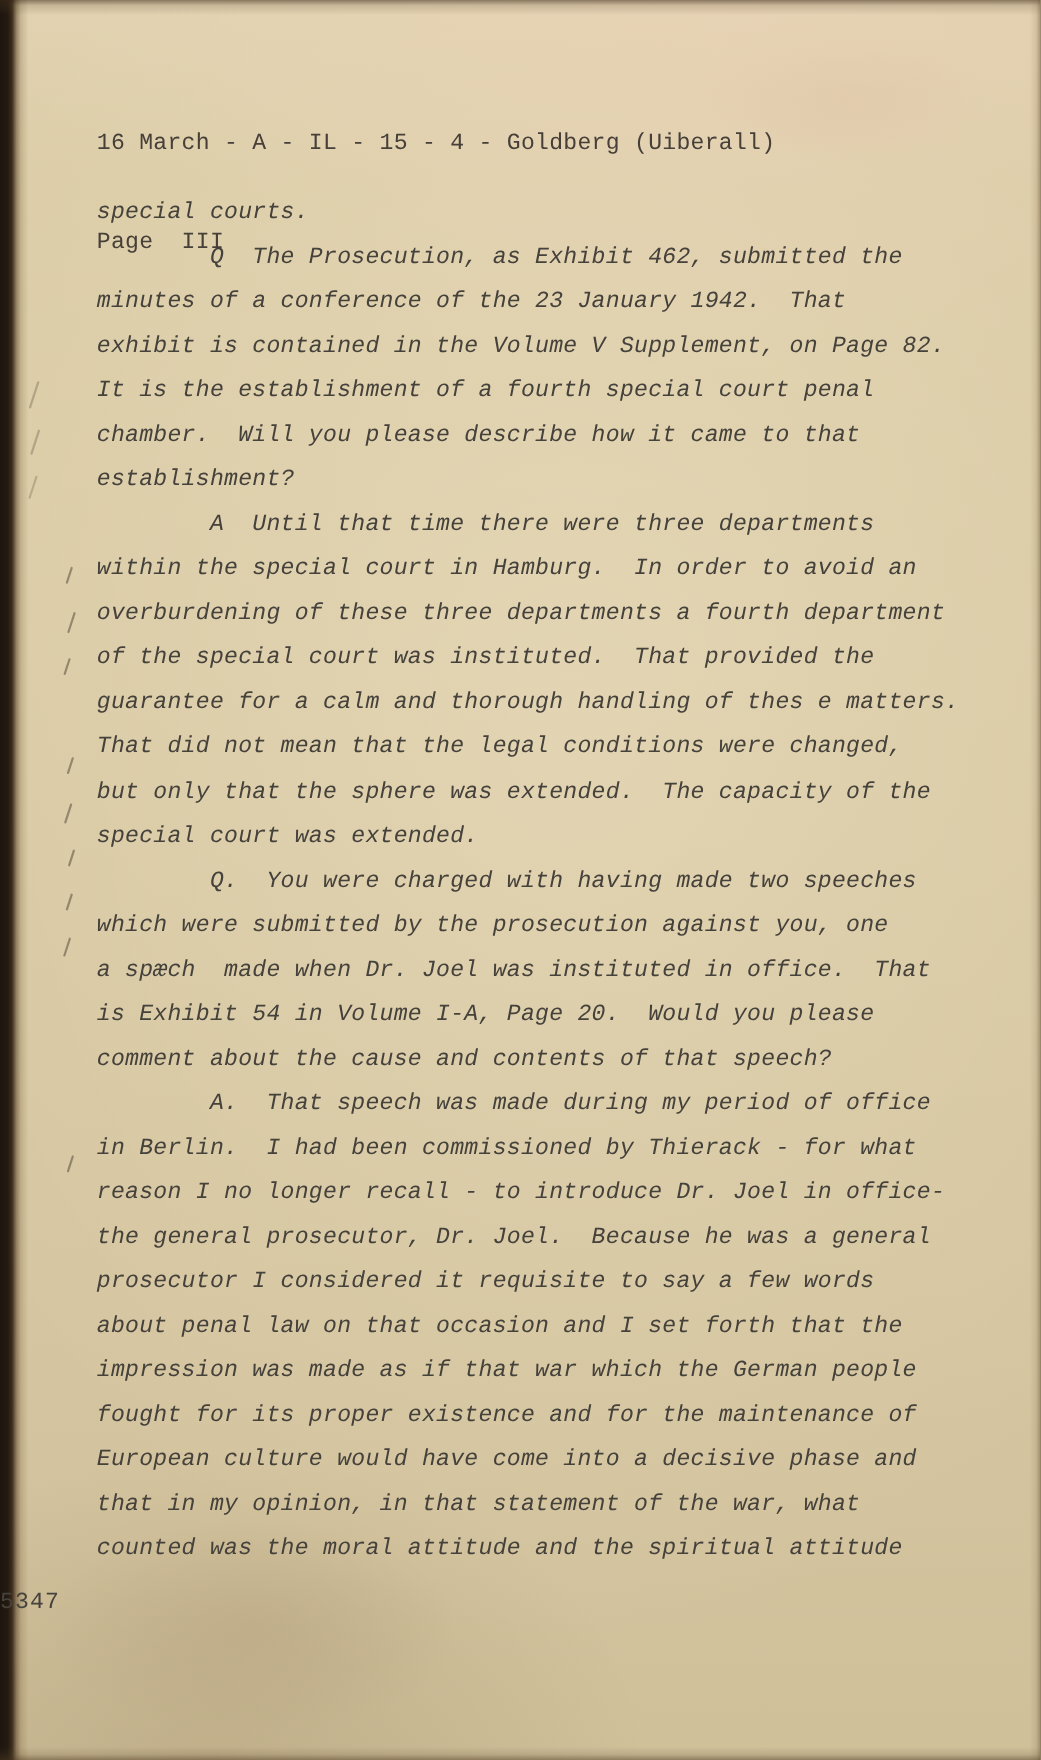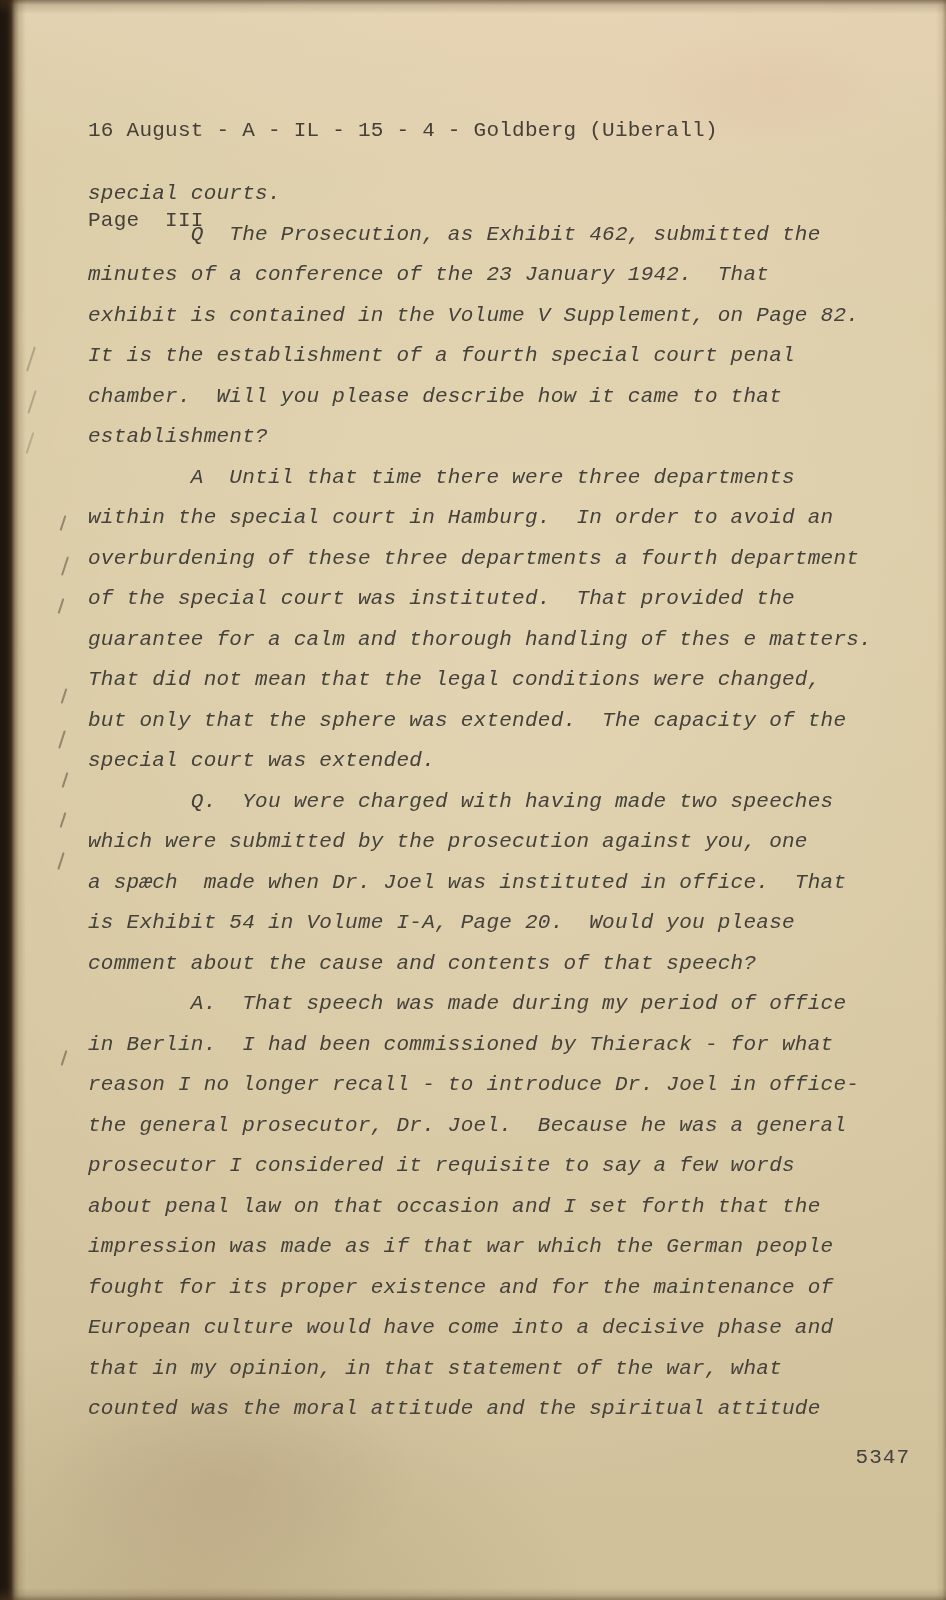--- a/index.html
+++ b/index.html
@@ -72,21 +72,21 @@
   .line {
     height: 40.5px;
     font-style: italic;
   }
 
   .page-number {
     position: absolute;
     left: 0;
     top: 1446px;
     width: 910px;
-    text-align: right;
+    text-align: left;
     font-size: 21px;
     letter-spacing: 1px;
     color: #46423c;
   }
 
   
   .margin-mark {
     position: absolute;
     width: 2px;
     height: 16px;
@@ -137,21 +137,21 @@
   <div class="margin-mark mm5"></div>
   <div class="margin-mark mm6"></div>
   <div class="margin-mark mm7"></div>
   <div class="margin-mark mm8"></div>
   <div class="margin-mark mm9"></div>
   <div class="margin-mark mm10"></div>
   <div class="margin-mark mm11"></div>
   <div class="margin-mark mm12"></div>
 
   <div class="header">
-    <div>16 August - A - IL - 15 - 4 - Goldberg (Uiberall)</div>
+    <div>16 March - A - IL - 15 - 4 - Goldberg (Uiberall)</div>
     <div>Page  III</div>
   </div>
 
   <div class="body-lines"><div class="line">special courts.</div><div class="line">        Q  The Prosecution, as Exhibit 462, submitted the</div><div class="line">minutes of a conference of the 23 January 1942.  That</div><div class="line">exhibit is contained in the Volume V Supplement, on Page 82.</div><div class="line">It is the establishment of a fourth special court penal</div><div class="line">chamber.  Will you please describe how it came to that</div><div class="line">establishment?</div><div class="line">        A  Until that time there were three departments</div><div class="line">within the special court in Hamburg.  In order to avoid an</div><div class="line">overburdening of these three departments a fourth department</div><div class="line">of the special court was instituted.  That provided the</div><div class="line">guarantee for a calm and thorough handling of thes e matters.</div><div class="line">That did not mean that the legal conditions were changed,</div><div class="line">but only that the sphere was extended.  The capacity of the</div><div class="line">special court was extended.</div><div class="line">        Q.  You were charged with having made two speeches</div><div class="line">which were submitted by the prosecution against you, one</div><div class="line">a spæch  made when Dr. Joel was instituted in office.  That</div><div class="line">is Exhibit 54 in Volume I-A, Page 20.  Would you please</div><div class="line">comment about the cause and contents of that speech?</div><div class="line">        A.  That speech was made during my period of office</div><div class="line">in Berlin.  I had been commissioned by Thierack - for what</div><div class="line">reason I no longer recall - to introduce Dr. Joel in office-</div><div class="line">the general prosecutor, Dr. Joel.  Because he was a general</div><div class="line">prosecutor I considered it requisite to say a few words</div><div class="line">about penal law on that occasion and I set forth that the</div><div class="line">impression was made as if that war which the German people</div><div class="line">fought for its proper existence and for the maintenance of</div><div class="line">European culture would have come into a decisive phase and</div><div class="line">that in my opinion, in that statement of the war, what</div><div class="line">counted was the moral attitude and the spiritual attitude</div></div>
 
   <div class="page-number">5347</div>
 
 </div>
 
 </body></html>

